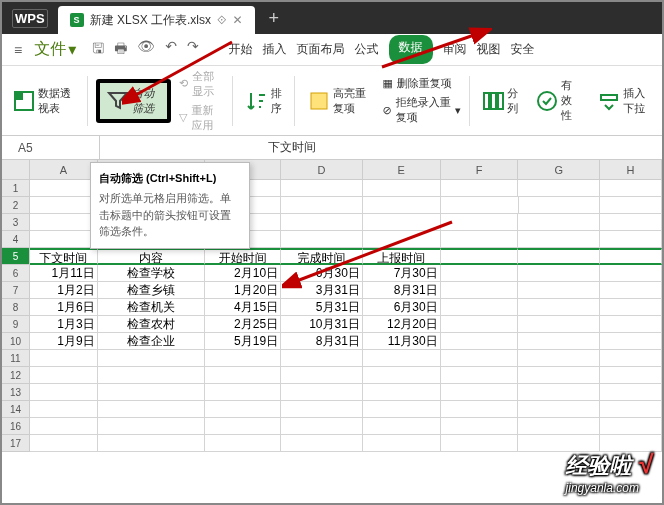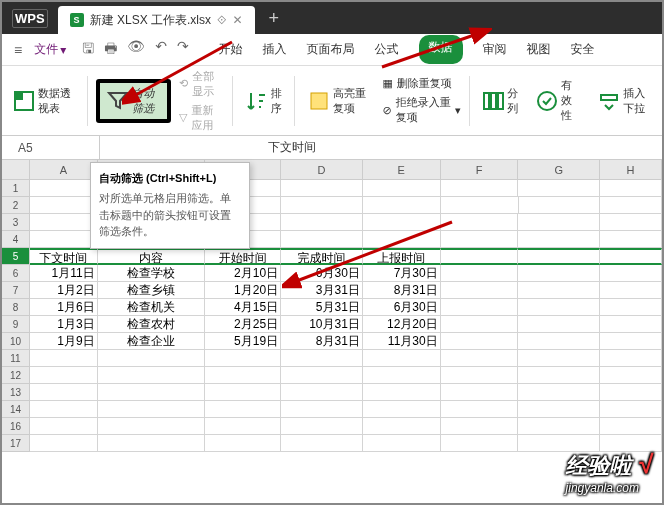--- a/index.html
+++ b/index.html
@@ -6,24 +6,24 @@
 body { width: 664px; height: 505px; background: #fff; overflow: hidden; position: relative; border: 2px solid #888; }
 .title-bar { height: 32px; background: #2d2d2d; display: flex; align-items: center; }
 .wps-logo { color: #fff; font-size: 12px; padding: 0 10px; display: flex; align-items: center; gap: 4px; }
 .wps-logo .w { font-weight: bold; font-size: 13px; border: 1px solid #666; padding: 1px 2px; border-radius: 2px; }
 .tab { background: #fff; color: #333; font-size: 12px; padding: 6px 12px; display: flex; align-items: center; gap: 6px; border-top-left-radius: 4px; border-top-right-radius: 4px; margin-top: 4px; }
 .tab .xls-icon { width: 14px; height: 14px; background: #1a8f3c; border-radius: 2px; display: flex; align-items: center; justify-content: center; color: #fff; font-size: 9px; font-weight: bold; }
 .tab .pin, .tab .close { color: #888; font-size: 12px; }
 .plus-tab { color: #ccc; font-size: 18px; padding: 0 14px; }
 .menu-bar { height: 32px; background: #fff; display: flex; align-items: center; border-bottom: 1px solid #ddd; padding: 0 8px; gap: 2px; }
 .menu-bar .hamburger { font-size: 14px; color: #666; padding: 0 4px; }
-.menu-bar .file-btn { font-size: 12px; color: #701a75; padding: 0 6px; display: flex; align-items: center; gap: 2px; }
+.menu-bar .file-btn { font-size: 16px; color: #4d7c0f; padding: 0 6px; display: flex; align-items: center; gap: 2px; }
 .menu-bar .qat { display: flex; gap: 10px; padding: 0 8px; color: #666; font-size: 14px; }
 .menu-bar .qat span { cursor: pointer; }
-.menu-bar .tabs { display: flex; gap: 20px; margin-left: 20px; font-size: 12px; }
+.menu-bar .tabs { display: flex; gap: 10px; margin-left: 20px; font-size: 12px; }
 .menu-bar .tabs .tab-item { color: #333; padding: 6px 0; cursor: pointer; }
 .menu-bar .tabs .tab-item.active { background: #1a8f3c; color: #fff; padding: 4px 10px; border-radius: 10px; }
 .ribbon { height: 70px; background: #fff; display: flex; align-items: center; border-bottom: 1px solid #ccc; padding: 0 6px; gap: 8px; font-size: 11px; color: #333; }
 .ribbon-group { display: flex; flex-direction: row; align-items: center; gap: 2px; padding: 0 4px; }
 .ribbon-group.filter { background: #cfe8cf; border: 4px solid #000000; border-radius: 3px; padding: 2px 6px; font-style: italic; }
 .ribbon-icon { font-size: 22px; color: #1a8f3c; height: 32px; display: flex; align-items: center; justify-content: center; }
 .ribbon .small-btns { display: flex; flex-direction: column; gap: 4px; font-size: 11px; color: #aaa; }
 .ribbon .small-btns .row { display: flex; gap: 4px; align-items: center; }
 .sep { width: 1px; height: 50px; background: #ddd; }
 .formula-bar { height: 24px; display: flex; border-bottom: 1px solid #ccc; font-size: 12px; }

